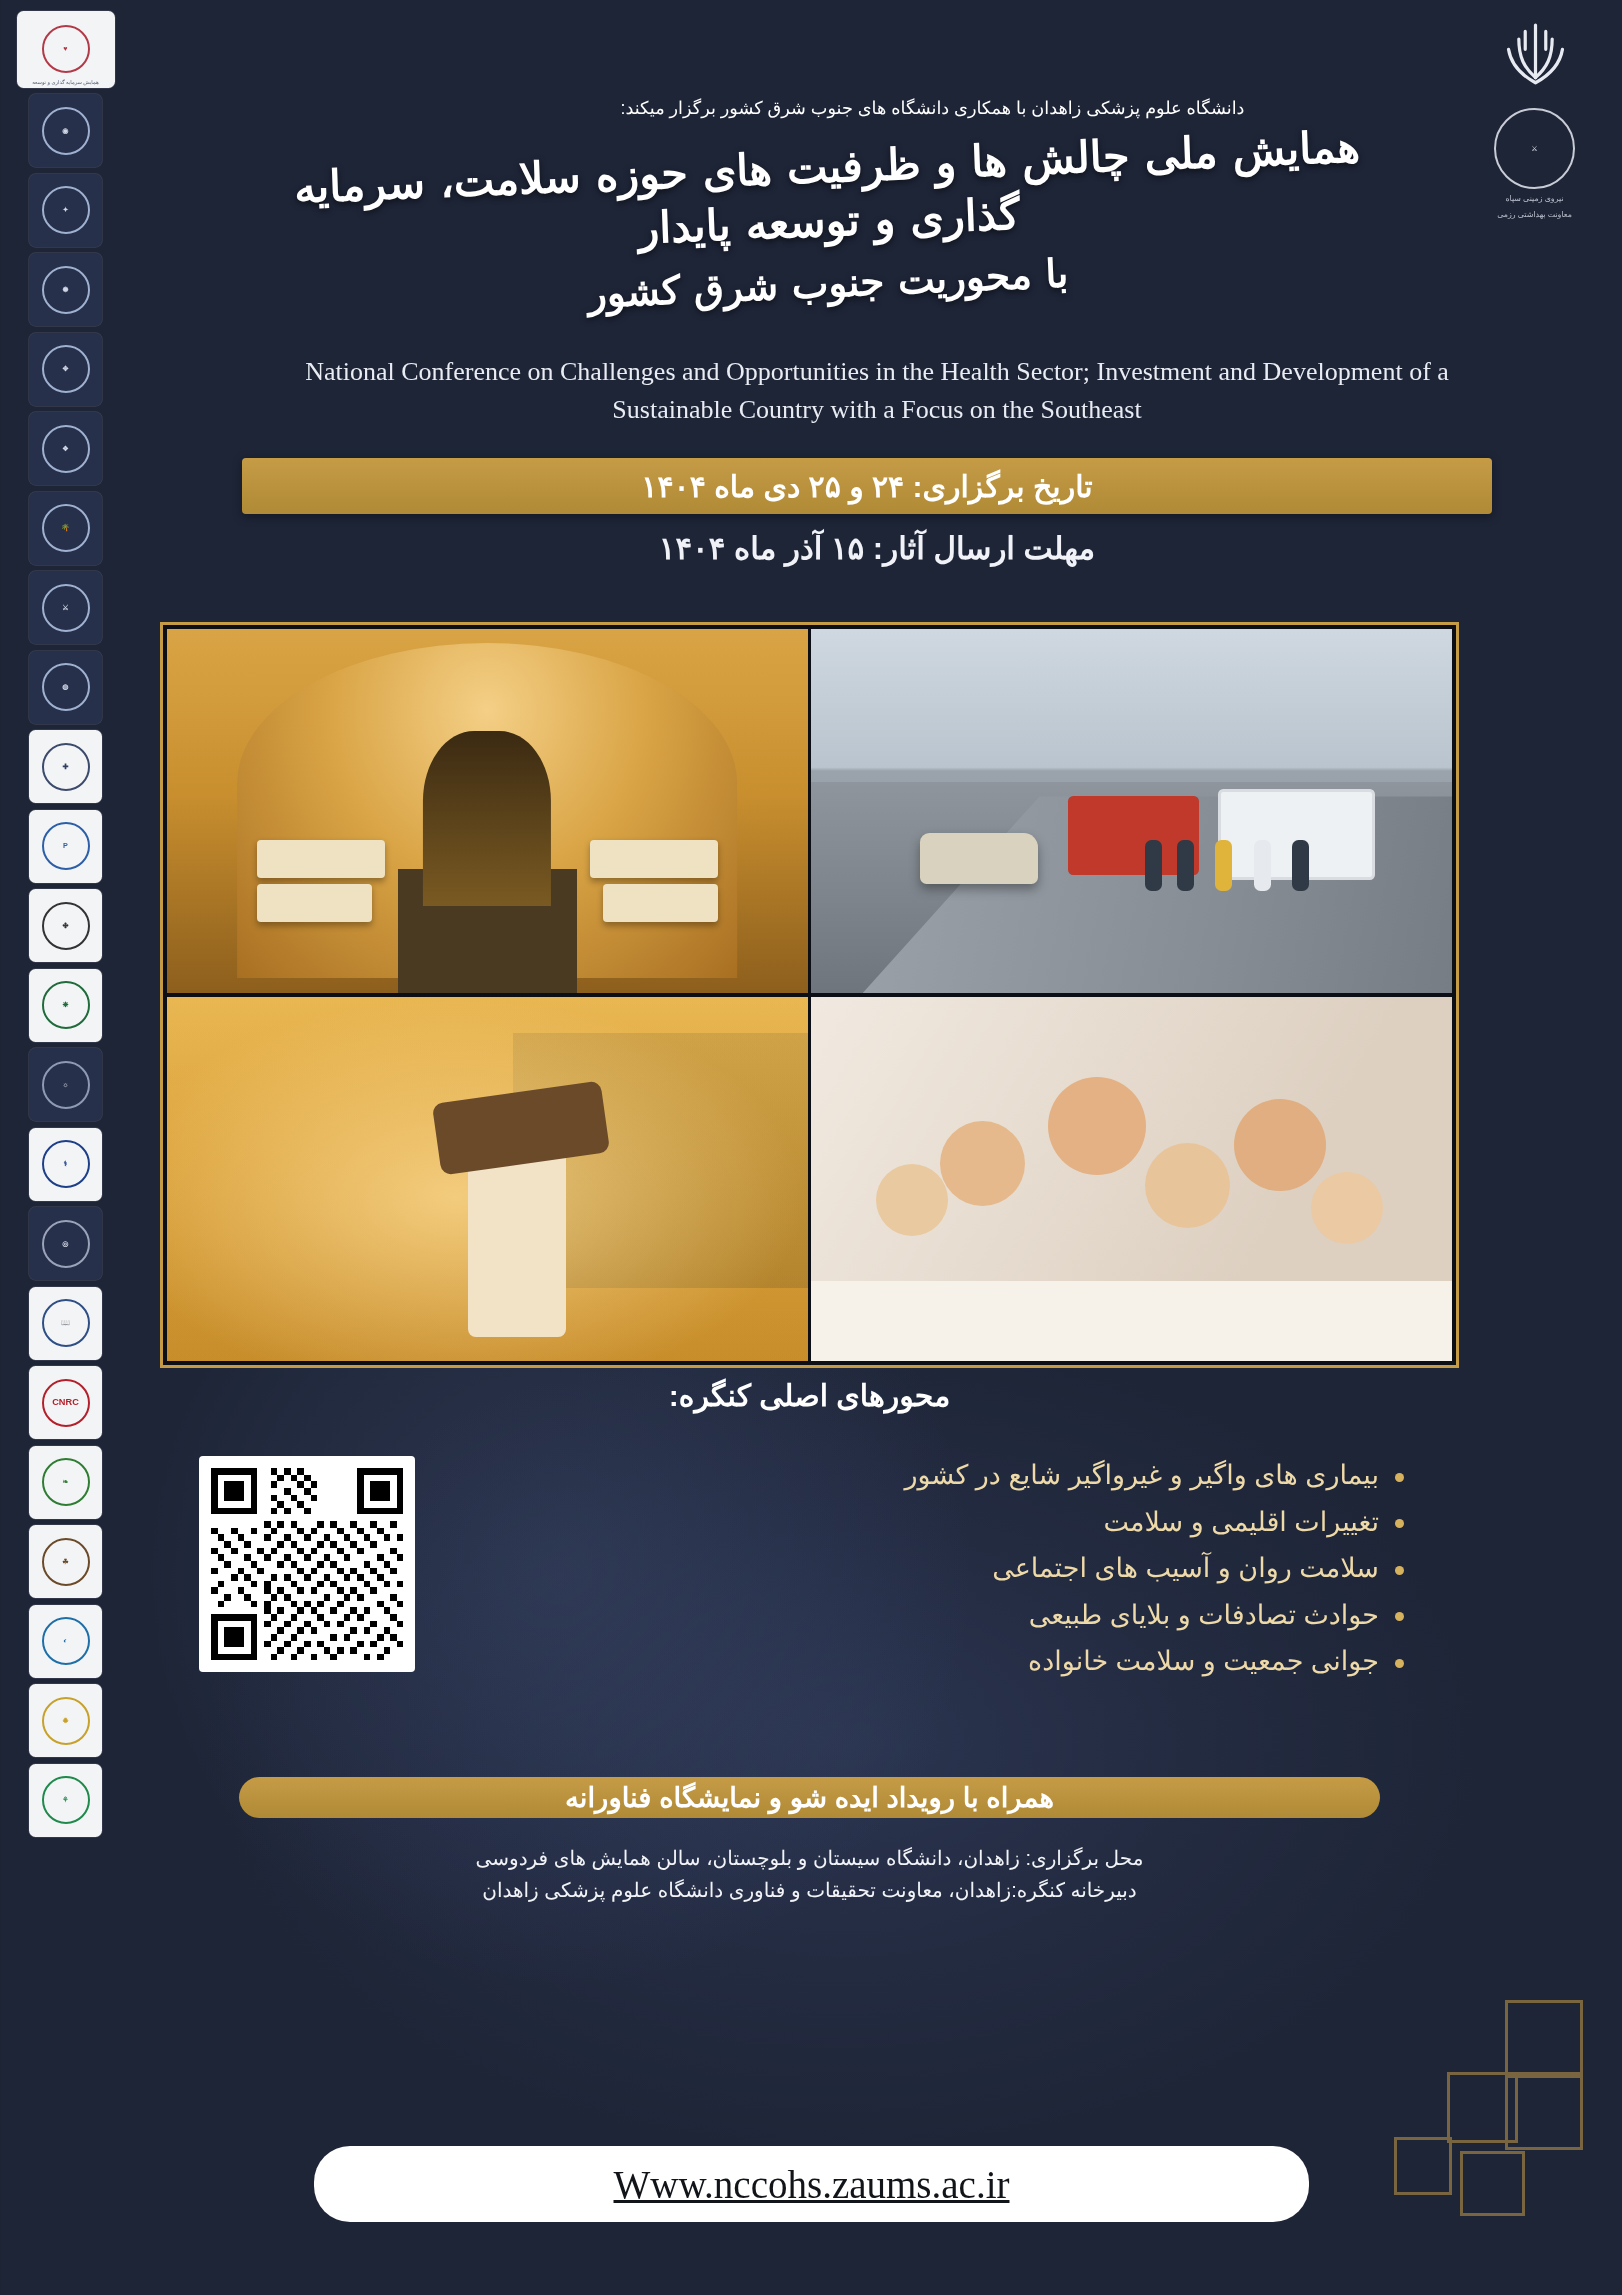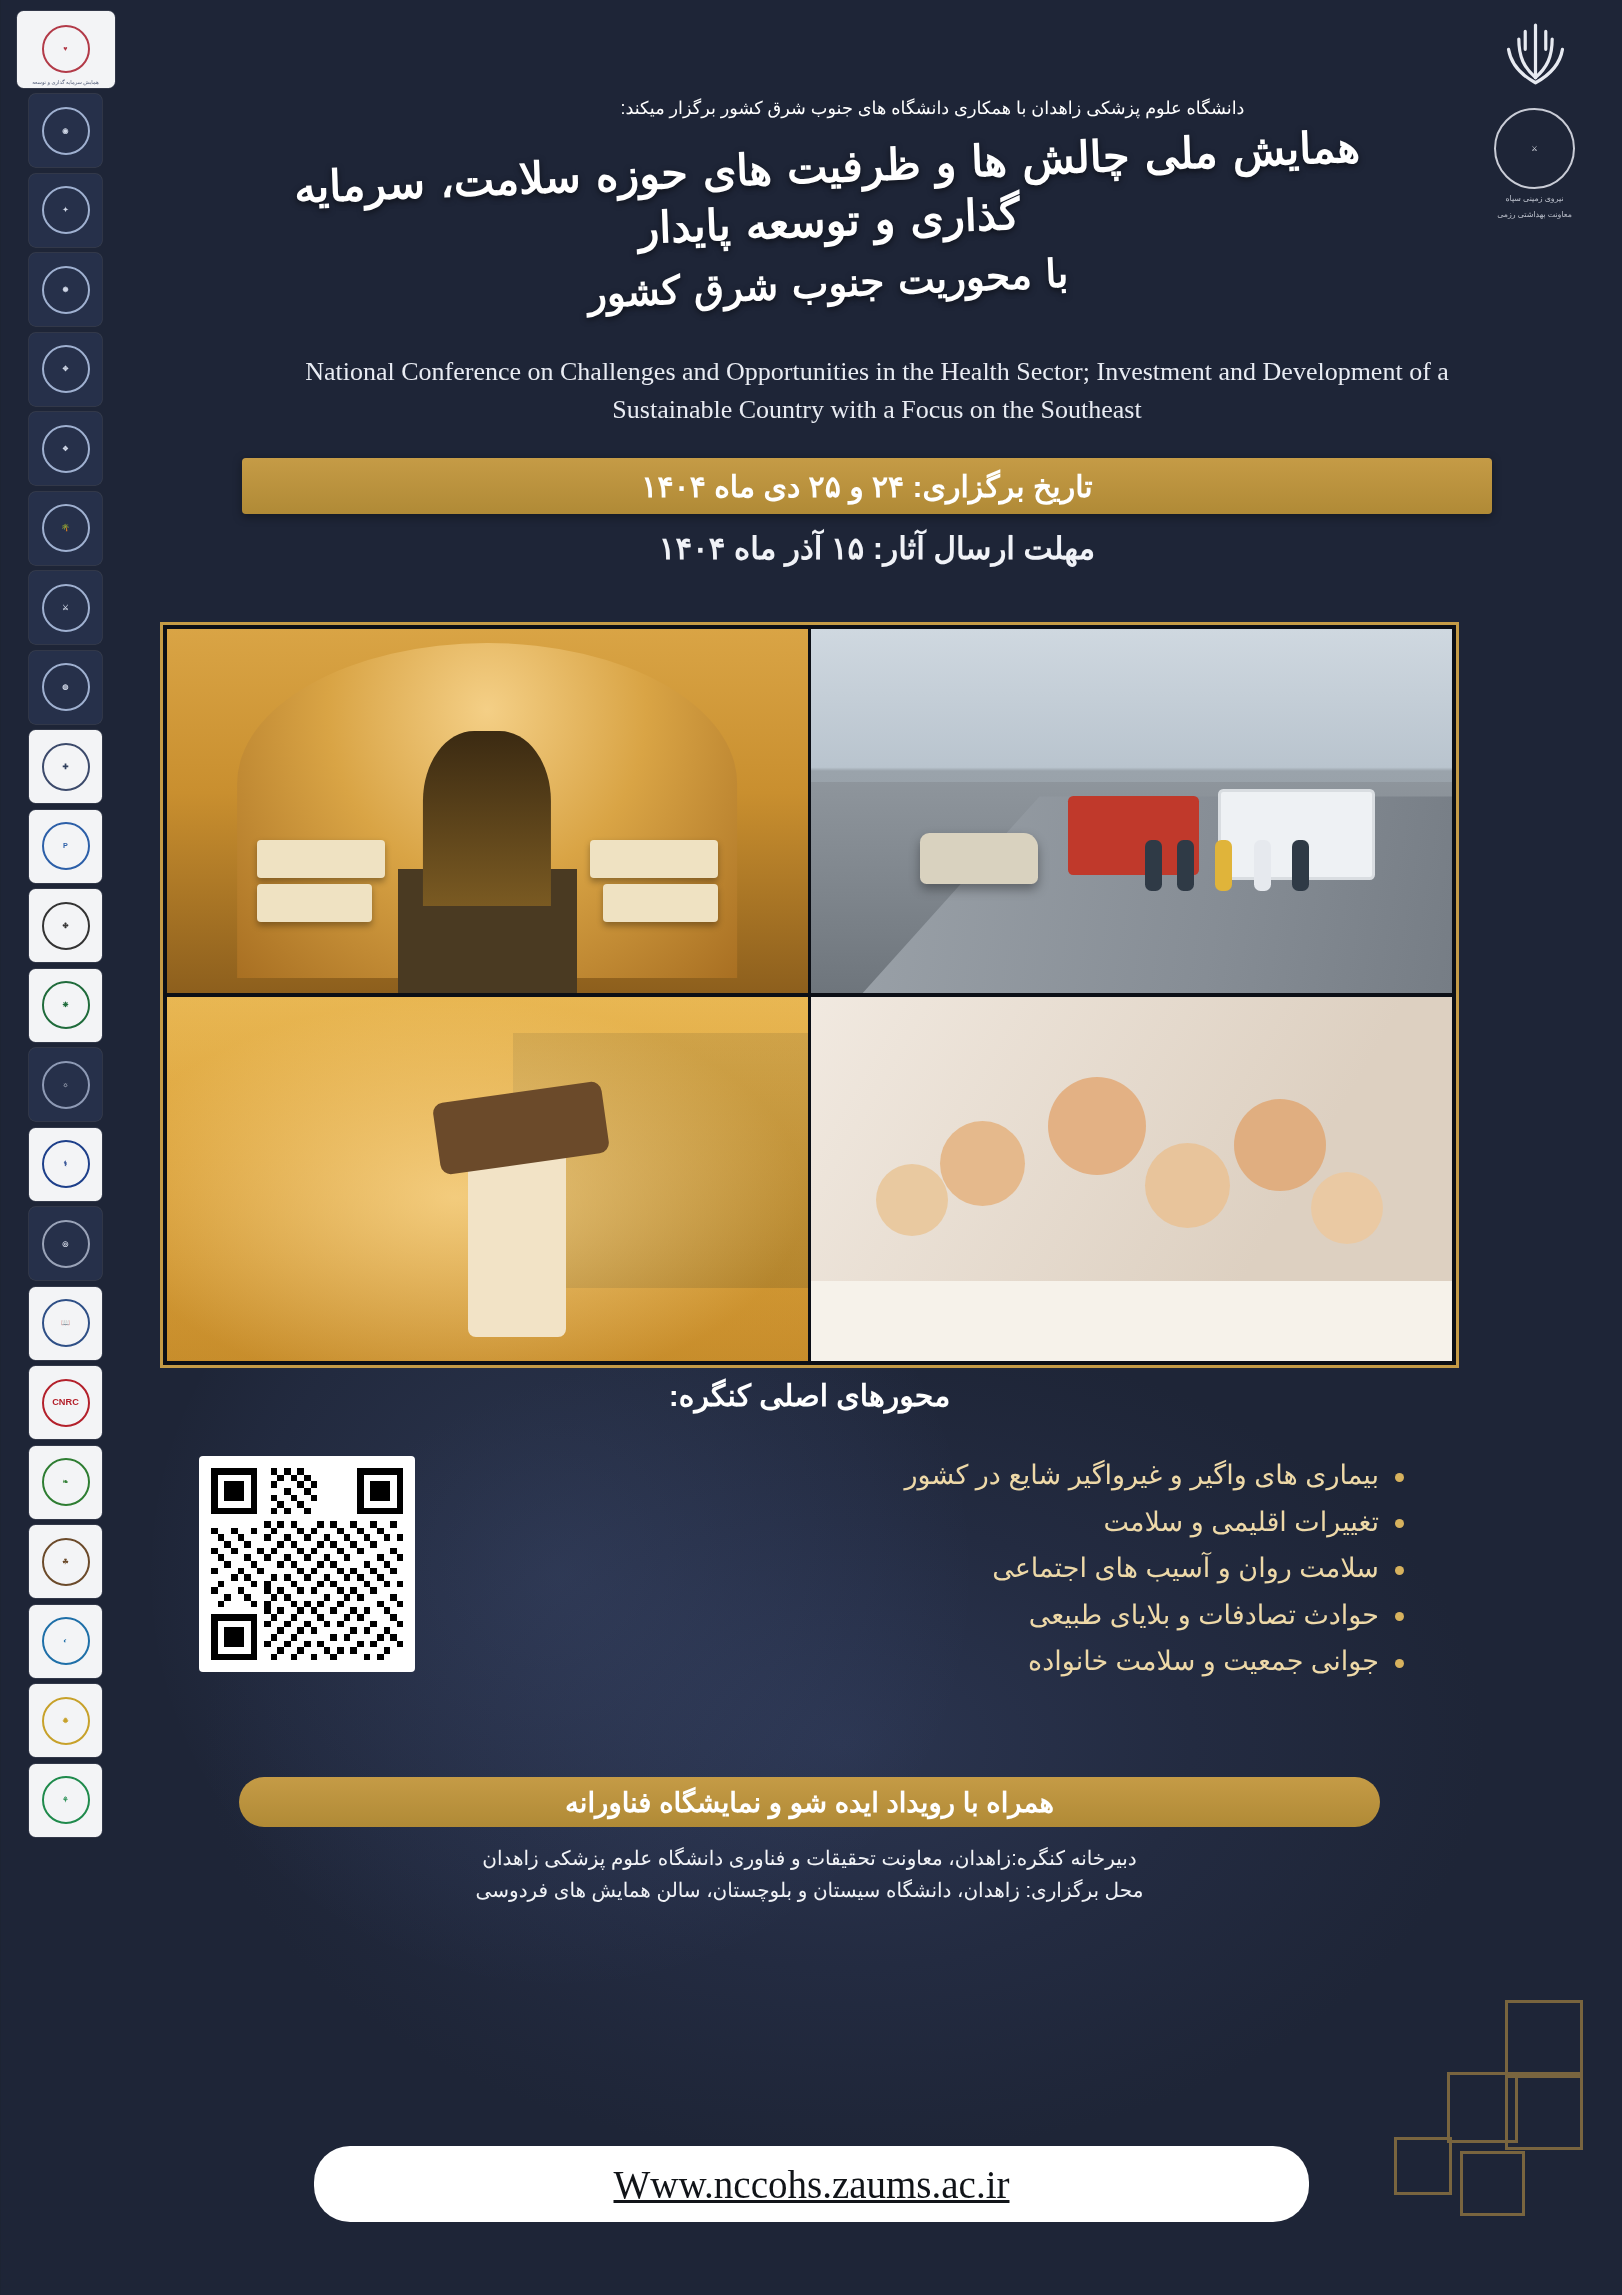--- a/index.html
+++ b/index.html
@@ -161,21 +161,21 @@
   }
   .topic-list li{
     color:#eed9a8;font-size:27px;line-height:1.0;margin-bottom:19.6px;
     padding-right:29px;position:relative;
   }
   .topic-list li:before{
     content:"";position:absolute;right:3.9px;top:10.5px;width:9.2px;height:9.2px;border-radius:50%;
     background:#d7b25e;
   }
   .event-band{
-    position:absolute;left:79px;right:79px;top:406px;height:50px;
+    position:absolute;left:79px;right:79px;top:406px;height:41px;
     background:linear-gradient(180deg,#c59b46 0%,#b08a36 100%);border-radius:25px;
     display:flex;align-items:center;justify-content:center;color:#ffffff;font-size:27.5px;font-weight:bold;
   }
   .venue{
     position:absolute;left:39px;right:39px;top:471px;text-align:center;color:#f1f3f7;
     font-size:20px;line-height:1.6;
   }
   .url-pill{
     position:absolute;left:314px;right:314px;top:2146px;height:76px;background:#ffffff;
     border-radius:36px;display:flex;align-items:center;justify-content:center;
@@ -551,22 +551,22 @@
       <li>بیماری های واگیر و غیرواگیر شایع در کشور</li>
       <li>تغییرات اقلیمی و سلامت</li>
       <li>سلامت روان و آسیب های اجتماعی</li>
       <li>حوادث تصادفات و بلایای طبیعی</li>
       <li>جوانی جمعیت و سلامت خانواده</li>
     </ul>
 
     <div class="event-band">همراه با رویداد ایده شو و نمایشگاه فناورانه</div>
 
     <div class="venue">
+      <div>محل برگزاری: زاهدان، دانشگاه سیستان و بلوچستان، سالن همایش های فردوسی</div>
       <div>دبیرخانه کنگره:زاهدان، معاونت تحقیقات و فناوری دانشگاه علوم پزشکی زاهدان</div>
-      <div>محل برگزاری: زاهدان، دانشگاه سیستان و بلوچستان، سالن همایش های فردوسی</div>
     </div>
   </div>
 
   <div class="corner-deco">
     <i style="left:137px;top:0;width:72px;height:72px;"></i>
     <i style="left:79px;top:72px;width:65px;height:65px;"></i>
     <i style="left:137px;top:72px;width:72px;height:72px;"></i>
     <i style="left:26px;top:137px;width:52px;height:52px;"></i>
     <i style="left:92px;top:151px;width:59px;height:59px;"></i>
   </div>

